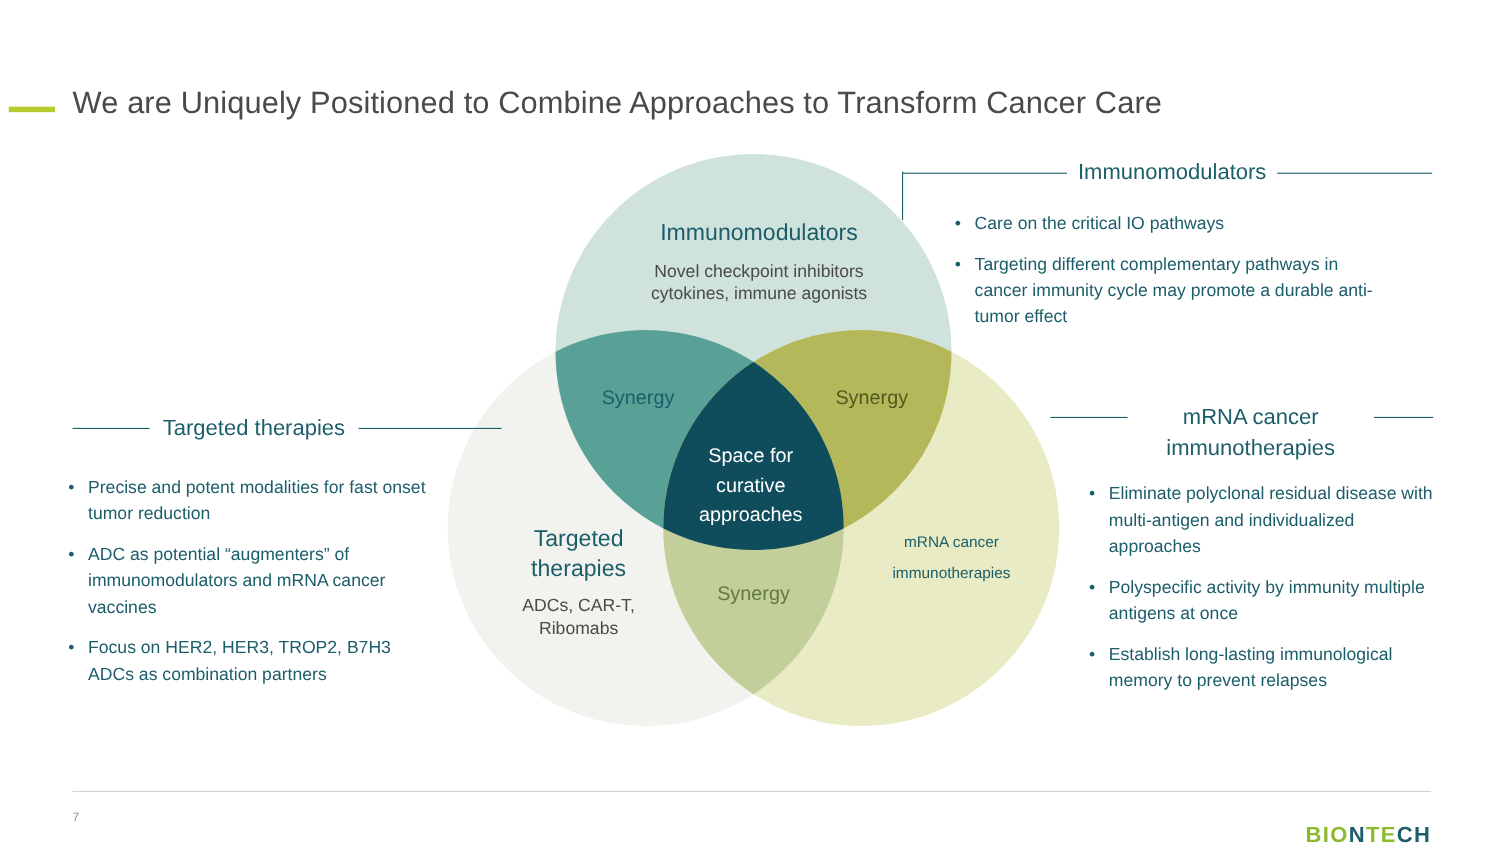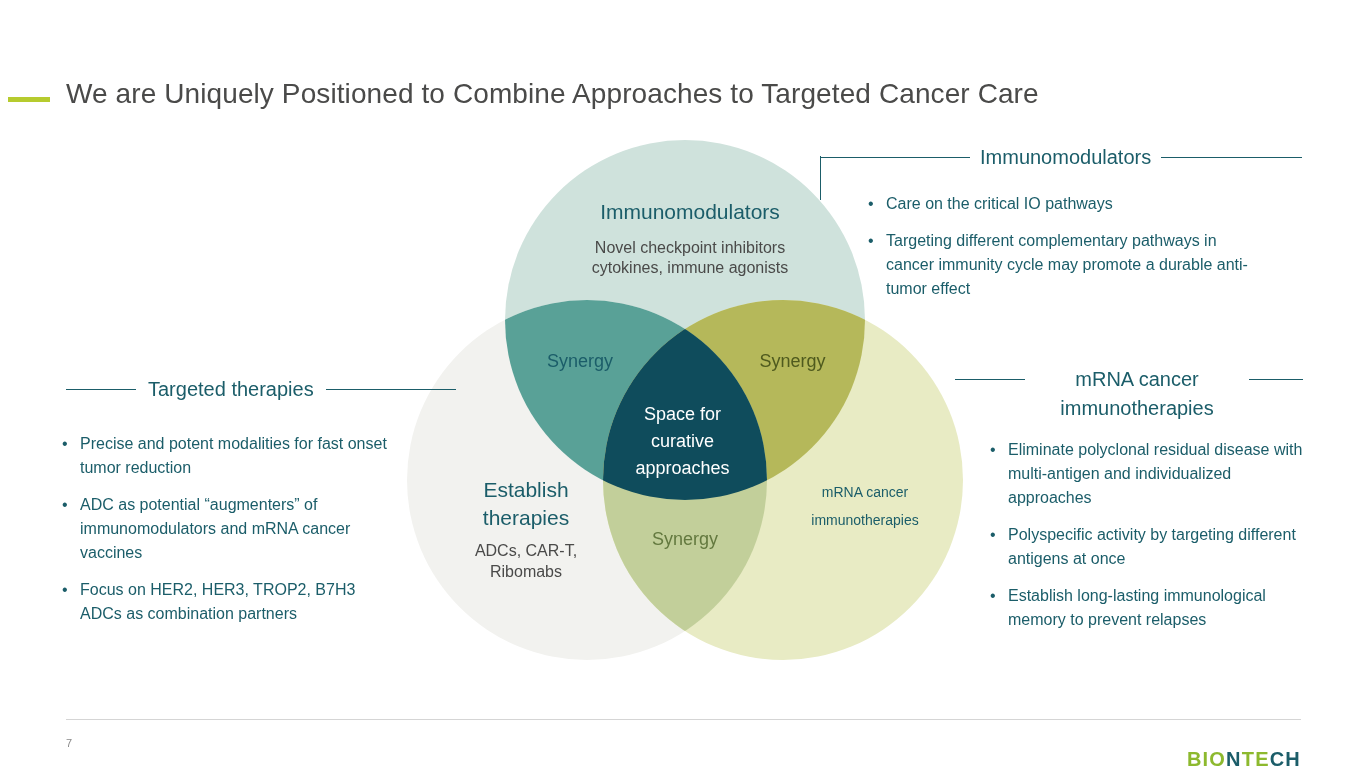--- a/index.html
+++ b/index.html
@@ -173,21 +173,21 @@
     font-weight: bold;
     letter-spacing: 1.2px;
     color: #8db92e;
   }
   #logo .dark { color: #1b5d69; }
 </style>
 </head>
 <body>
 
 <div id="title-rule"></div>
-<div id="page-title">We are Uniquely Positioned to Combine Approaches to Targeted Cancer Care</div>
+<div id="page-title">We are Uniquely Positioned to Combine Approaches to Transform Cancer Care</div>
 
 <div id="venn">
   <svg width="580" height="520" viewBox="0 0 580 520">
     <defs>
       <clipPath id="clipTop">
           <circle cx="290" cy="180" r="180"></circle>
         </clipPath>
       <clipPath id="clipLeft">
           <circle cx="192" cy="340" r="180"></circle>
         </clipPath>
@@ -215,21 +215,21 @@
         <circle cx="388" cy="340" r="180" fill="#0f4c5c"></circle>
       </g>
     </g>
   </svg>
 </div>
 
 <div class="venn-label" id="label-immuno-title">Immunomodulators</div>
 <div class="venn-label" id="label-immuno-sub" style="white-space:pre-line;">Novel checkpoint inhibitors
 cytokines, immune agonists</div>
 
-<div class="venn-label" id="label-targeted-title" style="white-space:pre-line;">Establish
+<div class="venn-label" id="label-targeted-title" style="white-space:pre-line;">Targeted
 therapies</div>
 <div class="venn-label" id="label-targeted-sub" style="white-space:pre-line;">ADCs, CAR-T,
 Ribomabs</div>
 
 <div class="venn-label" id="label-mrna-title" style="white-space:pre-line;">mRNA cancer
 immunotherapies</div>
 
 <div class="venn-label" id="label-synergy-left">Synergy</div>
 <div class="venn-label" id="label-synergy-right">Synergy</div>
 <div class="venn-label" id="label-synergy-bottom">Synergy</div>
@@ -277,21 +277,21 @@
   <span class="h-label">mRNA cancer immunotherapies</span>
   <span class="rule h-rule-right"></span>
 </div>
 <div class="bullets" id="panel-mrna-bullets">
   <div class="bullet">
     <span class="dot">•</span>
     <span class="btxt">Eliminate polyclonal residual disease with multi-antigen and individualized approaches</span>
   </div>
   <div class="bullet">
     <span class="dot">•</span>
-    <span class="btxt">Polyspecific activity by targeting different antigens at once</span>
+    <span class="btxt">Polyspecific activity by immunity multiple antigens at once</span>
   </div>
   <div class="bullet">
     <span class="dot">•</span>
     <span class="btxt">Establish long-lasting immunological memory to prevent relapses</span>
   </div>
 </div>
 
 <div id="footer-rule"></div>
 <div id="page-number">7</div>
 <div id="logo">

